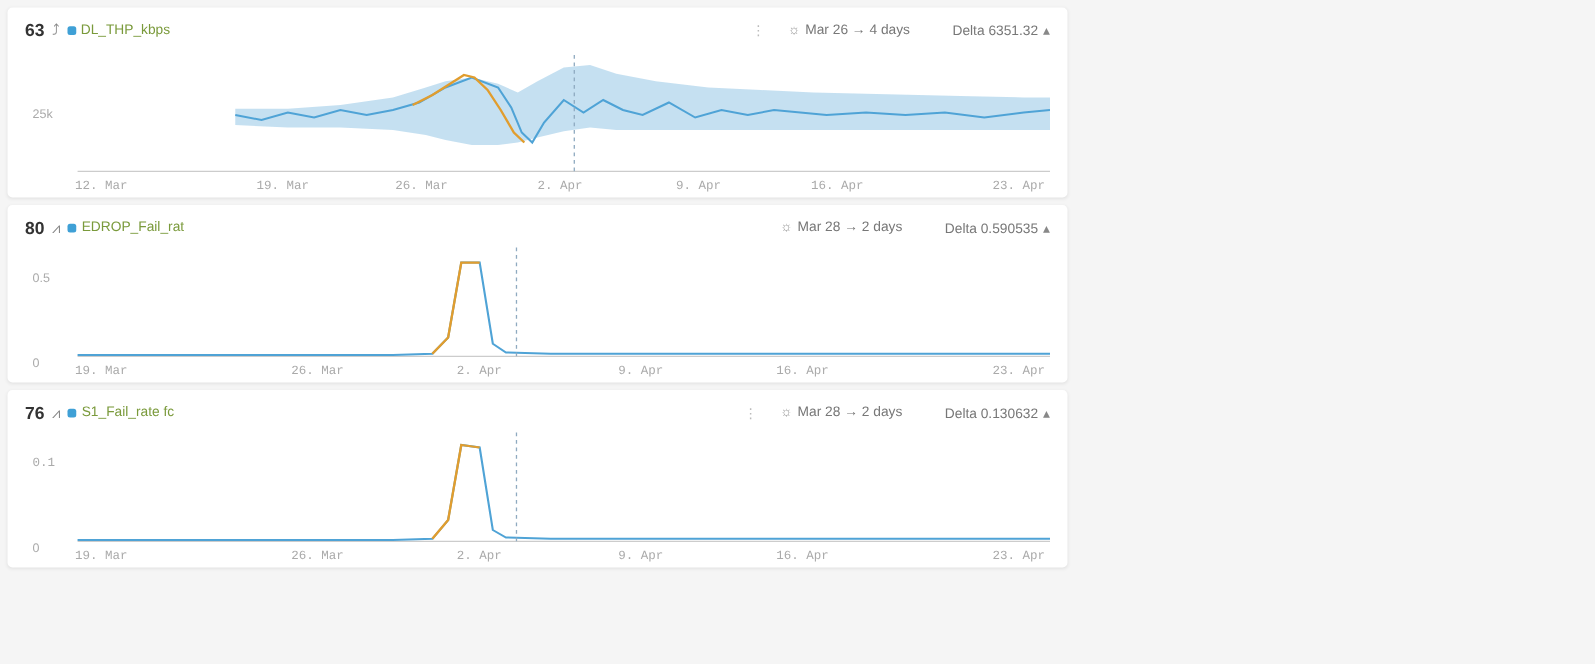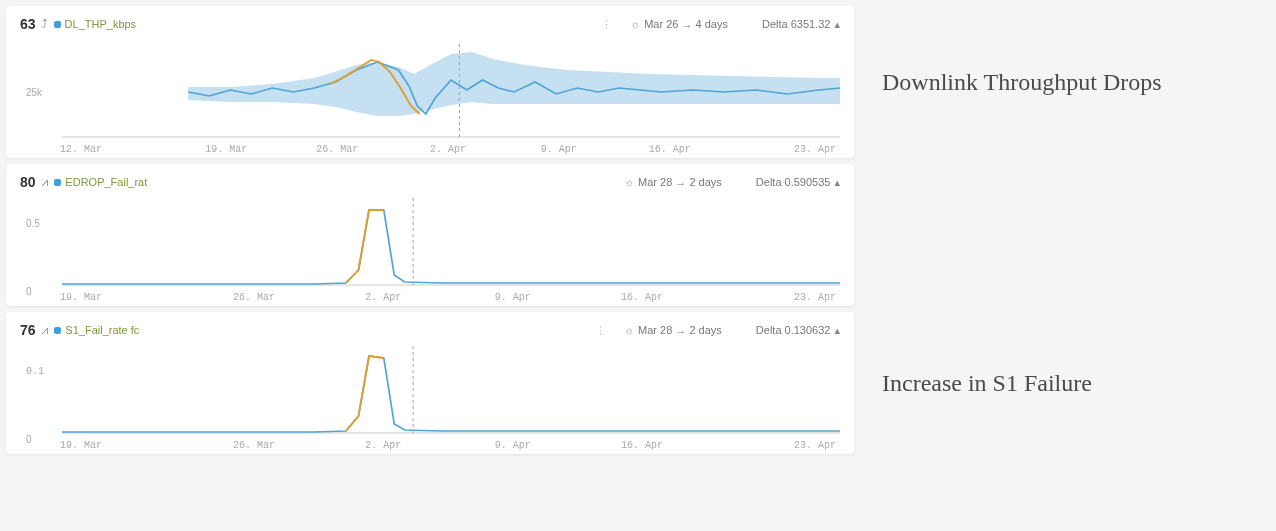--- a/index.html
+++ b/index.html
@@ -1,17 +1,17 @@
 <!DOCTYPE html>
 <html><head>
 <meta charset="utf-8">
 <style>
   html,body{margin:0;padding:0;font-family:-apple-system,Helvetica,Arial,sans-serif;background:#f5f5f5;}
   .page{width:1276px;height:531px;position:relative;background:#f5f5f5;overflow:hidden;}
-  .row{display:flex;align-items:center;margin:6px 0;}
+  .row{display:flex;align-items:flex-start;margin:6px 0;}
   .card{background:#fff;border-radius:4px;box-shadow:0 1px 3px rgba(0,0,0,0.08);margin-left:6px;flex:0 0 820px;padding:10px 14px 6px 14px;position:relative;}
   .label-col{flex:1;display:flex;align-items:center;padding-left:28px;}
   .row-title{font-family:Georgia,'Times New Roman',serif;font-size:24px;color:#4a4a4a;}
   .hdr{display:flex;align-items:center;font-size:11px;color:#888;}
   .score{font-weight:700;font-size:14px;color:#333;margin-right:6px;}
   .trend-ico{color:#888;font-size:12px;margin-right:6px;}
   .dot{display:inline-block;width:7px;height:7px;border-radius:2px;background:#3fa0d6;margin-right:4px;vertical-align:middle;}
   .metric{color:#7a9a3b;font-size:11px;}
   .hdr .spacer{flex:1;}
   .range{margin-right:34px;color:#777;}
@@ -66,23 +66,20 @@
           <span>12. Mar</span>
           <span>19. Mar</span>
           <span>26. Mar</span>
           <span>2. Apr</span>
           <span>9. Apr</span>
           <span>16. Apr</span>
           <span>23. Apr</span>
         </div>
       </div>
     </div>
-    <div class="label-col">
-      <div class="row-title">Downlink Throughput Drops</div>
-    </div>
   </div>
 
   <div class="row">
     <div class="card">
       <div class="hdr">
         <span class="score">80</span>
         <span class="trend-ico">⩘</span>
         <span class="dot"></span>
         <span class="metric">EDROP_Fail_rat</span>
         <span class="spacer"></span>
@@ -134,18 +131,15 @@
         <div class="xticks">
           <span>19. Mar</span>
           <span>26. Mar</span>
           <span>2. Apr</span>
           <span>9. Apr</span>
           <span>16. Apr</span>
           <span>23. Apr</span>
         </div>
       </div>
     </div>
-    <div class="label-col">
-      <div class="row-title">Increase in S1 Failure</div>
-    </div>
   </div>
 
 </div>
 
 </body></html>

